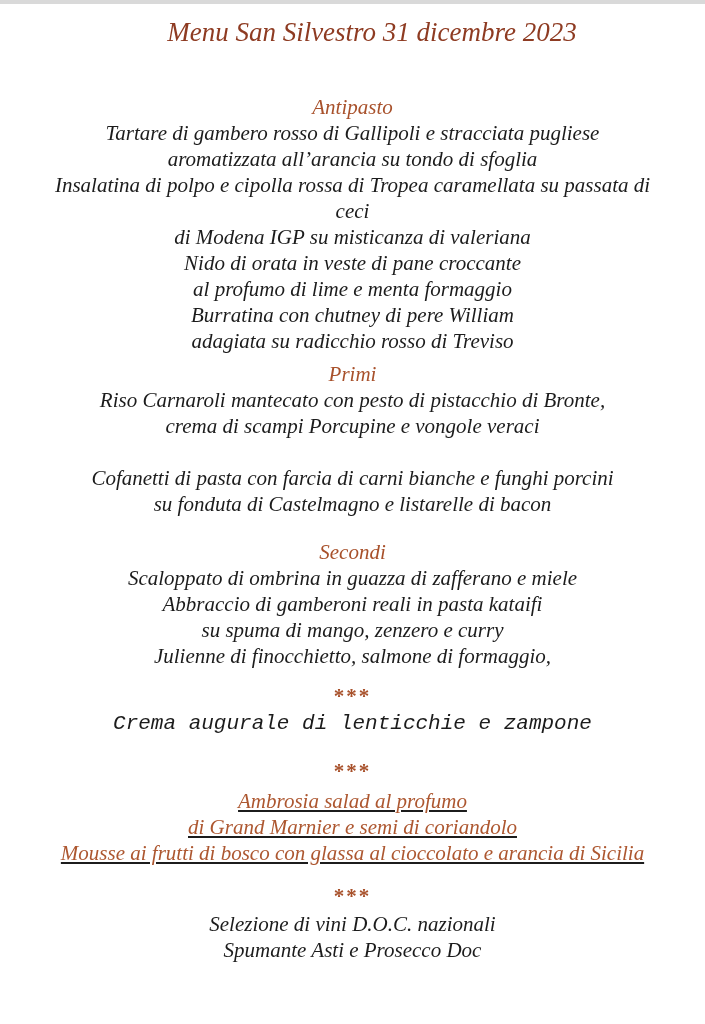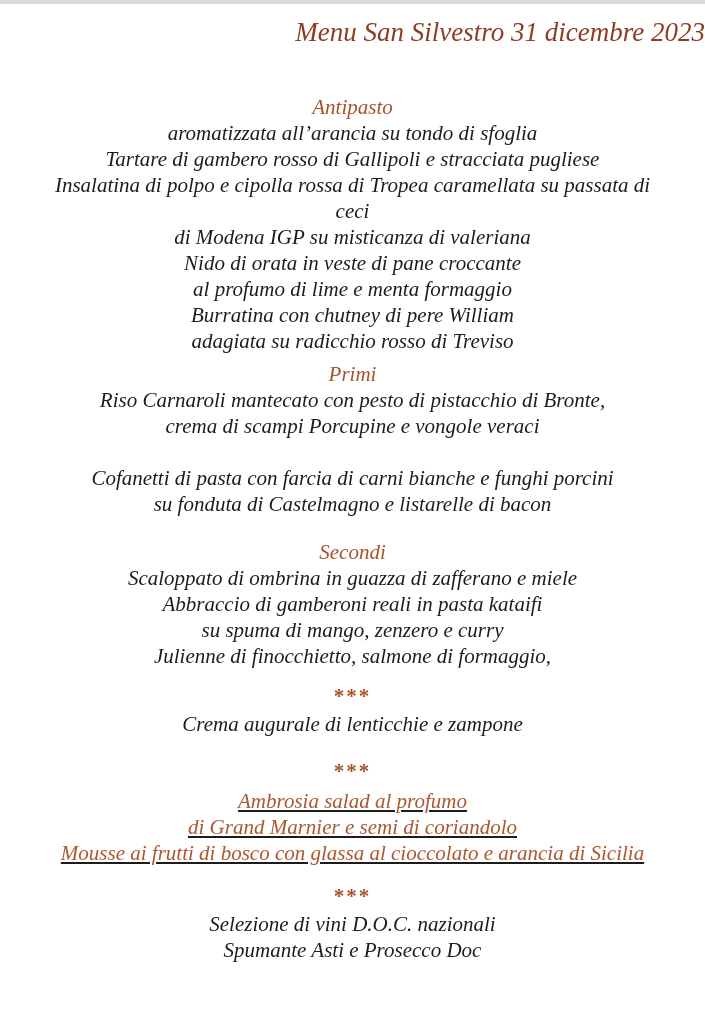--- a/index.html
+++ b/index.html
@@ -19,21 +19,21 @@
     width: 705px;
     height: 4px;
     background: var(--topbar-color, #d9d9d9);
   }
   .title {
     margin: 10px 0 0 0;
     padding-left: 39px;            
     font-size: 27px;
     line-height: 36px;
     font-weight: normal;
-    text-align: right;
+    text-align: center;
     color: var(--title-color, #8e3b22);
   }
   .menu-body {
     text-align: center;
     font-size: 21px;
     line-height: 26px;
   }
   section { margin: 0; }
   .heading {
     color: var(--heading-color, #a8512b);
@@ -48,39 +48,39 @@
     line-height: 26px;
   }
   .accent-lines .line {
     color: var(--accent-color, #ad5730);
   }
   
   [data-name="section-antipasto"]      { margin-top: 44px; }
   [data-name="section-primi"]          { margin-top: 7px;  }
   [data-name="section-secondi"]        { margin-top: 22px; }
   [data-name="separator-1"]            { margin-top: 14px; }
-  [data-name="section-crema-augurale"] { margin-top: 2px;  }
+  [data-name="section-crema-augurale"] { margin-top: 2px; font-family: Liberation Mono, monospace;  }
   [data-name="separator-2"]            { margin-top: 21px; }
   [data-name="section-dessert"]        { margin-top: 4px; text-decoration: underline;  }
   [data-name="separator-3"]            { margin-top: 17px; }
   [data-name="section-vini"]           { margin-top: 2px;  }
 </style>
 </head>
 <body>
 
 <div class="top-bar" data-name="top-edge-bar"></div>
 
 <h1 class="title" data-name="menu-title">Menu San Silvestro 31 dicembre 2023</h1>
 
 <div class="menu-body" id="menu-sections" data-name="menu-sections">
     <section data-name="section-antipasto">
       <div class="heading" data-name="course-heading-antipasto">Antipasto</div>
       <div class="paragraph" data-name="paragraph-antipasto-1">
+        <div class="line" data-name="menu-line">Tartare di gambero rosso di Gallipoli e stracciata pugliese</div>
         <div class="line" data-name="menu-line">aromatizzata all’arancia su tondo di sfoglia</div>
-        <div class="line" data-name="menu-line">Tartare di gambero rosso di Gallipoli e stracciata pugliese</div>
         <div class="line" data-name="menu-line">Insalatina di polpo e cipolla rossa di Tropea caramellata su passata di</div>
         <div class="line" data-name="menu-line">ceci</div>
         <div class="line" data-name="menu-line">di Modena IGP su misticanza di valeriana</div>
         <div class="line" data-name="menu-line">Nido di orata in veste di pane croccante</div>
         <div class="line" data-name="menu-line">al profumo di lime e menta formaggio</div>
         <div class="line" data-name="menu-line">Burratina con chutney di pere William</div>
         <div class="line" data-name="menu-line">adagiata su radicchio rosso di Treviso</div>
       </div>
     </section>
     <section data-name="section-primi">

